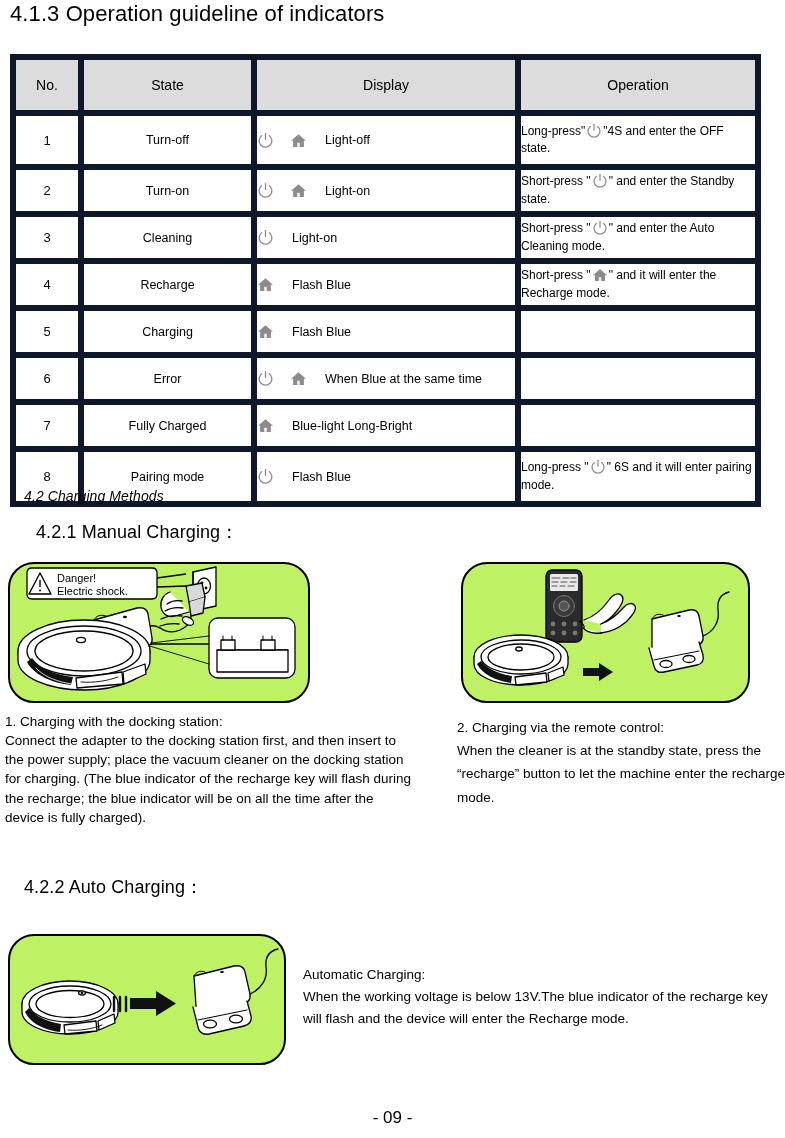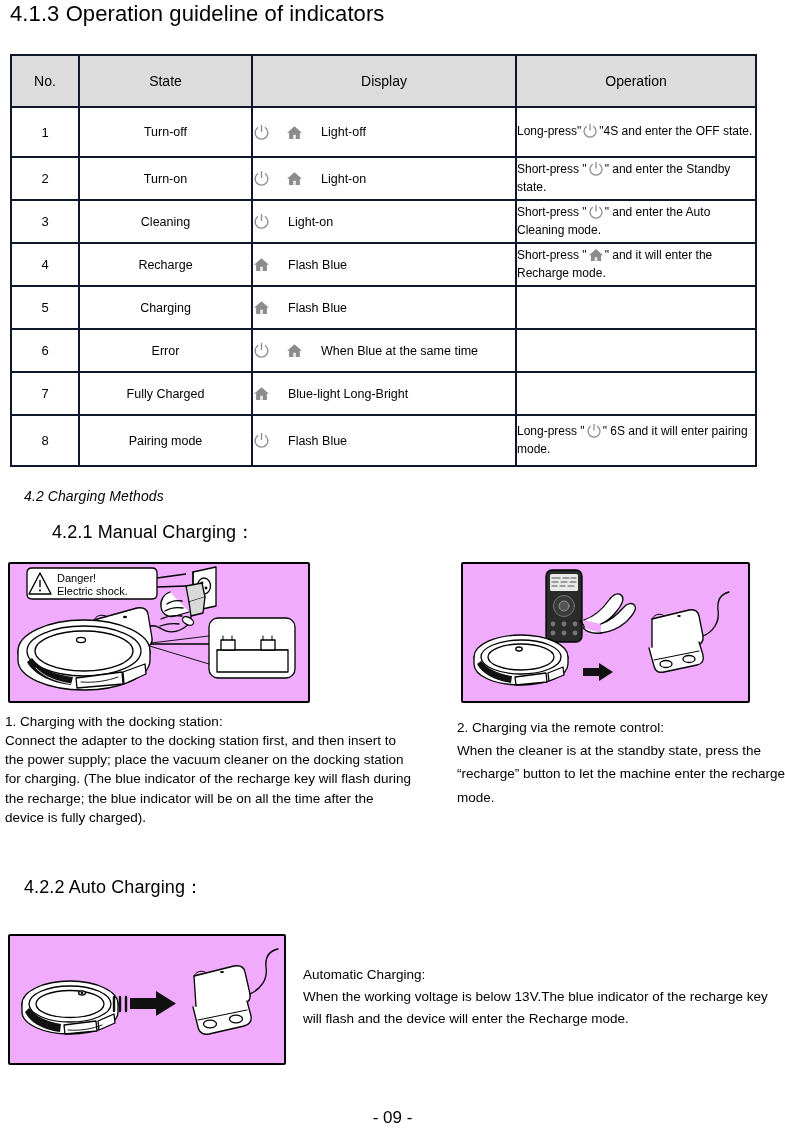--- a/index.html
+++ b/index.html
@@ -18,41 +18,41 @@
 
   
   .h-section {
     position: absolute;
     font-size: 17px;
     letter-spacing: 0.1px;
     white-space: nowrap;
   }
   #heading-413 { left: 10px; top: 1px; font-size: 22px; }
   #heading-42  { left: 24px; top: 488px; font-size: 14px; font-style: italic; }
-  #heading-421 { left: 52px; top: 520px; font-size: 18px; }
+  #heading-421 { left: 36px; top: 520px; font-size: 18px; }
   #heading-422 { left: 24px; top: 875px; font-size: 18px; }
 
   
   #indicator-table {
     position: absolute;
     left: 10px;
     top: 54px;
     width: 745px;
     border-collapse: collapse;
     table-layout: fixed;
     font-size: 12.5px;
   }
   #indicator-table col.c-no   { width: 68px; }
   #indicator-table col.c-st   { width: 173px; }
   #indicator-table col.c-di   { width: 264px; }
   #indicator-table col.c-op   { width: 240px; }
 
   #indicator-table th,
   #indicator-table td {
-    border: 2px solid #0f172a;
+    border: 6px solid #0f172a;
     padding: 0;
     vertical-align: middle;
   }
   #indicator-table thead th {
     background: #dcdcdc;
     height: 50px;
     font-weight: normal;
     font-size: 14px;
     text-align: center;
   }
@@ -98,23 +98,23 @@
   .ico svg { display: block; }
   .ico-inline {
     display: inline-block;
     vertical-align: -4px;
     margin: 0 1px;
   }
 
   
   .panel {
     position: absolute;
-    background: #f0abfc;
+    background: #bef264;
     border: 2px solid #000000;
-    border-radius: 2px;
+    border-radius: 26px;
     overflow: hidden;
   }
   #panel-manual-dock   { left: 8px;   top: 562px; width: 298px; height: 137px; }
   #panel-manual-remote { left: 461px; top: 562px; width: 285px; height: 137px; }
   #panel-auto-charging { left: 8px;   top: 934px; width: 274px; height: 127px; }
   .panel svg { display: block; width: 100%; height: 100%; }
 
   
   .para {
     position: absolute;

